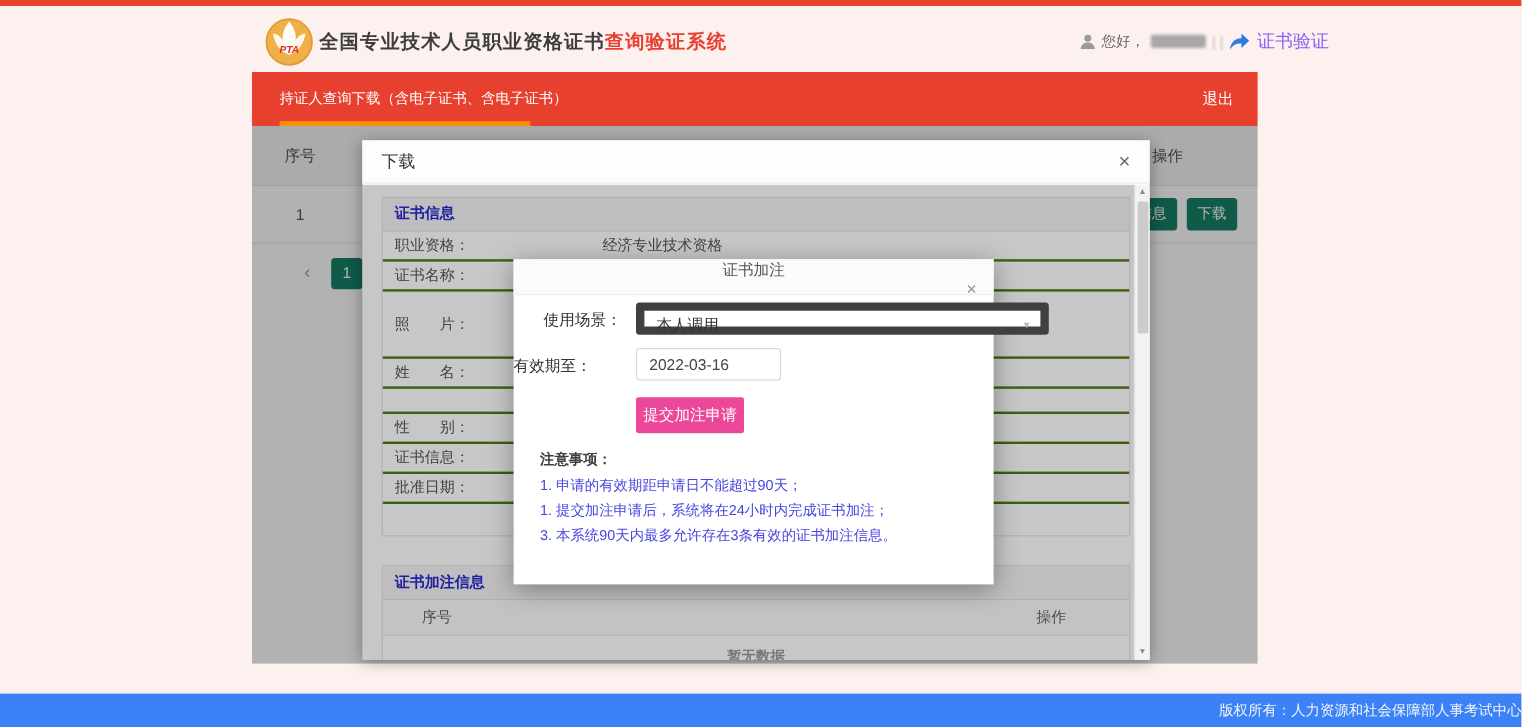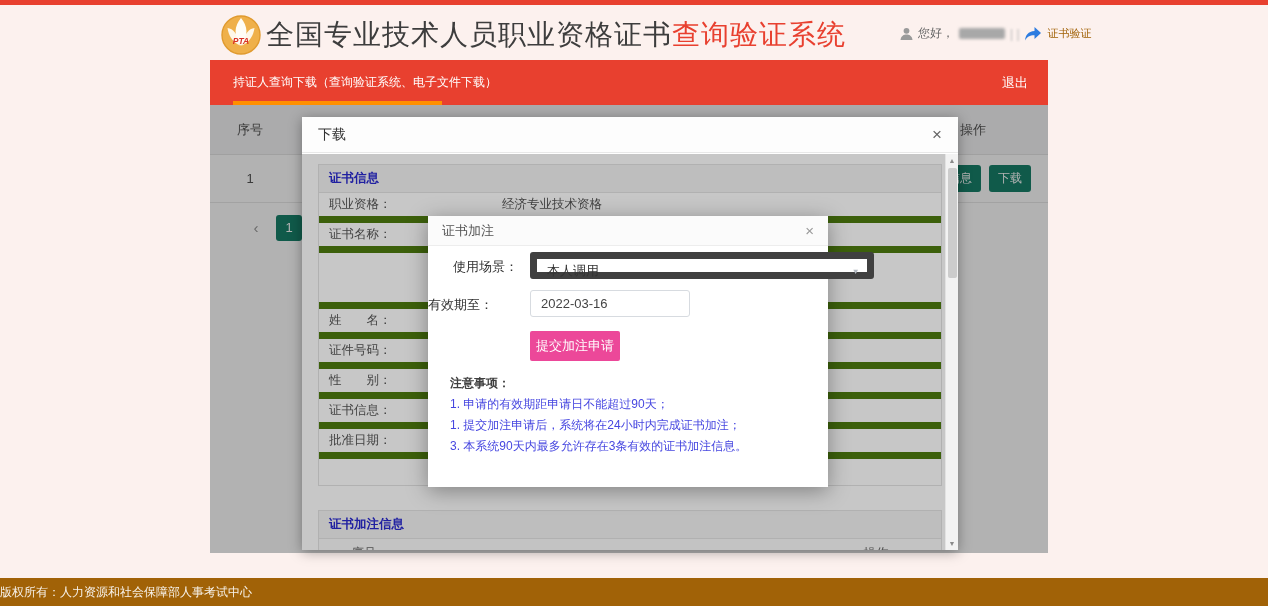--- a/index.html
+++ b/index.html
@@ -8,27 +8,27 @@
     position:relative; overflow:hidden;
     background:#fcf1ee;
     font-family:"Liberation Sans","DejaVu Sans",sans-serif;
     color:#333;
   }
   .topstrip { position:absolute; left:0; top:0; width:100%; height:5px; background:#e8402f; }
 
   
   .brand { position:absolute; left:221px; top:15px; display:flex; align-items:center; gap:5px; }
   .logo  { width:40px; height:40px; flex:0 0 auto; }
-  .brand-title { font-size:28px; font-weight:normal; color:#3d3d3d; letter-spacing:1px; }
+  .brand-title { font-size:16px; font-weight:bold; color:#3d3d3d; letter-spacing:1px; }
   .brand-title .red-part { color:#e8402f; }
 
   .user-area { position:absolute; left:900px; top:25px; display:flex; align-items:center; gap:5px; font-size:12px; color:#666; }
   .masked-name { width:46px; height:11px; background:#a8a8a8; border-radius:2px; filter:blur(1.5px); }
   .masked-sep { color:#bbb; filter:blur(0.8px); }
-  .verify-link { color:#a16207; font-size:11px; text-decoration:none; cursor:pointer; margin-left:2px; }
+  .verify-link { color:#8b5cf6; font-size:15px; text-decoration:none; cursor:pointer; margin-left:2px; }
 
   
   .nav { position:absolute; left:210px; top:60px; width:838px; height:45px; background:#e8402f; }
   .nav-tab { position:absolute; left:23px; top:0; height:45px; line-height:45px; color:#fff; font-size:12px; cursor:pointer; }
   .nav-underline { position:absolute; left:23px; bottom:0; width:209px; height:4px; background:#ff9000; }
   .nav-logout { position:absolute; right:20px; top:0; height:45px; line-height:45px; color:#fff; font-size:13px; cursor:pointer; }
 
   
   .content { position:absolute; left:210px; top:105px; width:838px; height:448px; background:#fff; }
   .pg-head { display:flex; height:50px; align-items:center; border-bottom:1px solid #e6e6e6; background:#f5f5f6; color:#555; font-size:13px; }
@@ -42,21 +42,21 @@
   .pg-cur { background:#17826b; color:#fff; width:26px; height:26px; line-height:26px; text-align:center; border-radius:3px; cursor:pointer; }
   .dim { position:absolute; inset:0; background:rgba(0,0,0,0.30); }
 
   
   .modal-download { position:absolute; left:302px; top:117px; width:656px; height:433px; background:#fff; box-shadow:0 2px 12px rgba(0,0,0,0.35); }
   .dm-header { height:36px; background:#fdfdfd; border-bottom:1px solid #e8e8e8; display:flex; align-items:center; padding:0 16px; font-size:14px; color:#333; }
   .dm-close { margin-left:auto; color:#666; font-size:17px; line-height:1; cursor:pointer; }
   .dm-body { position:absolute; top:37px; left:0; right:0; bottom:0; padding:10px 16px 0 16px; overflow:hidden; }
   .info-table { border:1px solid #e3e3e3; font-size:12.5px; color:#555; }
   .it-section { background:#f4f4f4; padding:5px 10px; color:#2929cf; font-weight:bold; border-bottom:1px solid #e3e3e3; }
-  .it-row { display:flex; align-items:center; border-bottom:7px solid #4d7c0f; min-height:21px; }
+  .it-row { display:flex; align-items:center; border-bottom:2px solid #4d7c0f; min-height:21px; }
   .it-row:last-child { border-bottom:none; }
   .it-row.photo { height:56px; align-items:center; }
   .it-row.empty-tail { height:26px; }
   .it-label { width:171px; padding:3px 0 3px 10px; }
   .it-value { flex:1; padding:3px 0 3px 12px; color:#555; }
 
   .ann-wrap { margin-top:24px; border:1px solid #e3e3e3; font-size:12.5px; }
   .ann-head { display:flex; background:#fafafa; border-bottom:1px solid #ececec; padding:6px 0; color:#666; }
   .a-seq { width:90px; text-align:center; }
   .a-mid { flex:1; }
@@ -64,34 +64,34 @@
   .ann-empty { height:34px; display:flex; align-items:center; justify-content:center; color:#999; font-size:12px;font-weight:bold; }
 
   .dm-dim { position:absolute; top:37px; left:0; right:13px; bottom:0; background:rgba(0,0,0,0.22); }
   .dm-scroll { position:absolute; top:37px; right:0; bottom:0; width:13px; background:#f2f2f2; border-left:1px solid #e2e2e2; }
   .sc-up,.sc-down { position:absolute; left:0; width:100%; text-align:center; font-size:7px; color:#8a8a8a; }
   .sc-up { top:3px; } .sc-down { bottom:3px; }
   .sc-thumb { position:absolute; top:14px; left:1.5px; width:9px; height:110px; background:#cccccc; border-radius:2px; }
 
   
   .modal-ann { position:absolute; left:428px; top:216px; width:400px; height:271px; background:#fff; box-shadow:0 4px 20px rgba(0,0,0,0.35); }
-  .am-header { height:30px; display:flex; align-items:center; padding:0 14px; font-size:13px; color:#555; border-bottom:1px solid #ededed; background:#fbfbfb; }
+  .am-header { height:30px; display:flex; align-items:center; padding:0 14px; font-size:13px; color:#555; border-bottom:1px solid #ededed; background:#fbfbfb;flex-direction:column; }
   .am-close { margin-left:auto; color:#999; font-size:15px; line-height:1; cursor:pointer; }
   .am-body { position:absolute; top:31px; left:0; right:0; bottom:0; font-size:13px; color:#333;padding-left:37px; }
   .sel-box { position:absolute; left:102px; top:5px; width:344px; height:27px; border:7px solid #404040; border-radius:3px; line-height:25px; padding-left:10px; color:#333; cursor:pointer; background:#fff;font-family:Liberation Mono, monospace; }
   .sel-arrow { position:absolute; right:9px; top:0; line-height:25px; font-size:8px; color:#b4bac2; }
   .lbl1 { position:absolute; left:0; top:11px; width:90px; text-align:right; }
   .lbl2 { position:absolute; left:0; top:49px; width:90px; text-align:left; }
-  .date-input { position:absolute; left:102px; top:43px; width:160px; height:27px; border:1px solid #d7dbe0; border-radius:3px; padding-left:10px; font-size:13px; color:#444; font-family:"Liberation Sans","DejaVu Sans",sans-serif; }
+  .date-input { position:absolute; left:102px; top:43px; width:121px; height:27px; border:1px solid #d7dbe0; border-radius:3px; padding-left:10px; font-size:13px; color:#444; font-family:"Liberation Sans","DejaVu Sans",sans-serif; }
   .submit-btn { position:absolute; left:102px; top:84px; width:90px; height:30px; background:#ec4899; border:none; border-radius:2px; color:#fff; font-size:13px; cursor:pointer; }
   .notes { position:absolute; left:22px; top:126px; font-size:12px; line-height:21px; color:#4646e0; }
   .notes-title { font-weight:bold; color:#404040; }
 
   
-  .footer { position:absolute; left:0; top:578px; width:100%; height:28px; background:#a16207; display:flex; align-items:center; justify-content:flex-start; color:rgba(255,255,255,0.92); font-size:12px; }
+  .footer { position:absolute; left:0; top:578px; width:100%; height:28px; background:#3b82f6; display:flex; align-items:center; justify-content:flex-end; color:rgba(255,255,255,0.92); font-size:12px; }
 </style>
 </head>
 <body>
 
 <div class="topstrip"></div>
 
 <div class="brand">
   <svg class="logo" viewBox="0 0 40 40">
     <circle cx="20" cy="20" r="19" fill="#efb04a"></circle>
     <circle cx="20" cy="20" r="19" fill="none" stroke="#e09a2e" stroke-width="1.4"></circle>
@@ -111,21 +111,21 @@
   <span>您好，</span>
   <span class="masked-name"></span>
   <span class="masked-sep">| |</span>
   <svg width="16" height="14" viewBox="0 0 16 14">
     <path d="M9.5 0 L16 6 L9.5 12 L9.5 8.3 C4.6 8.3 1.9 9.9 0 13.6 C0.4 8 3.2 4.3 9.5 3.9 Z" fill="#2d7ce0"></path>
   </svg>
   <a class="verify-link">证书验证</a>
 </div>
 
 <div class="nav">
-  <div class="nav-tab">持证人查询下载（查询验证系统、电子文件下载）</div>
+  <div class="nav-tab">持证人查询下载（含电子证书、含电子证书）</div>
   <div class="nav-underline"></div>
   <div class="nav-logout">退出</div>
 </div>
 
 <div class="content">
   <div class="pg-head">
     <div class="c-seq">序号</div>
     <div class="c-mid"></div>
     <div class="c-act">操作</div>
   </div>
@@ -155,28 +155,28 @@
       <div class="it-section">证书信息</div>
       <div class="it-row">
         <div class="it-label">职业资格：</div>
         <div class="it-value">经济专业技术资格</div>
       </div>
       <div class="it-row">
         <div class="it-label">证书名称：</div>
         <div class="it-value">助理人力资源管理师</div>
       </div>
       <div class="it-row photo">
+        <div class="it-label">照　　片：</div>
         <div class="it-value"></div>
       </div>
       <div class="it-row">
         <div class="it-label">姓　　名：</div>
         <div class="it-value"></div>
       </div>
       <div class="it-row">
-        <div class="it-label">证件号码：</div>
         <div class="it-value"></div>
       </div>
       <div class="it-row">
         <div class="it-label">性　　别：</div>
         <div class="it-value"></div>
       </div>
       <div class="it-row">
         <div class="it-label">证书信息：</div>
         <div class="it-value"></div>
       </div>

